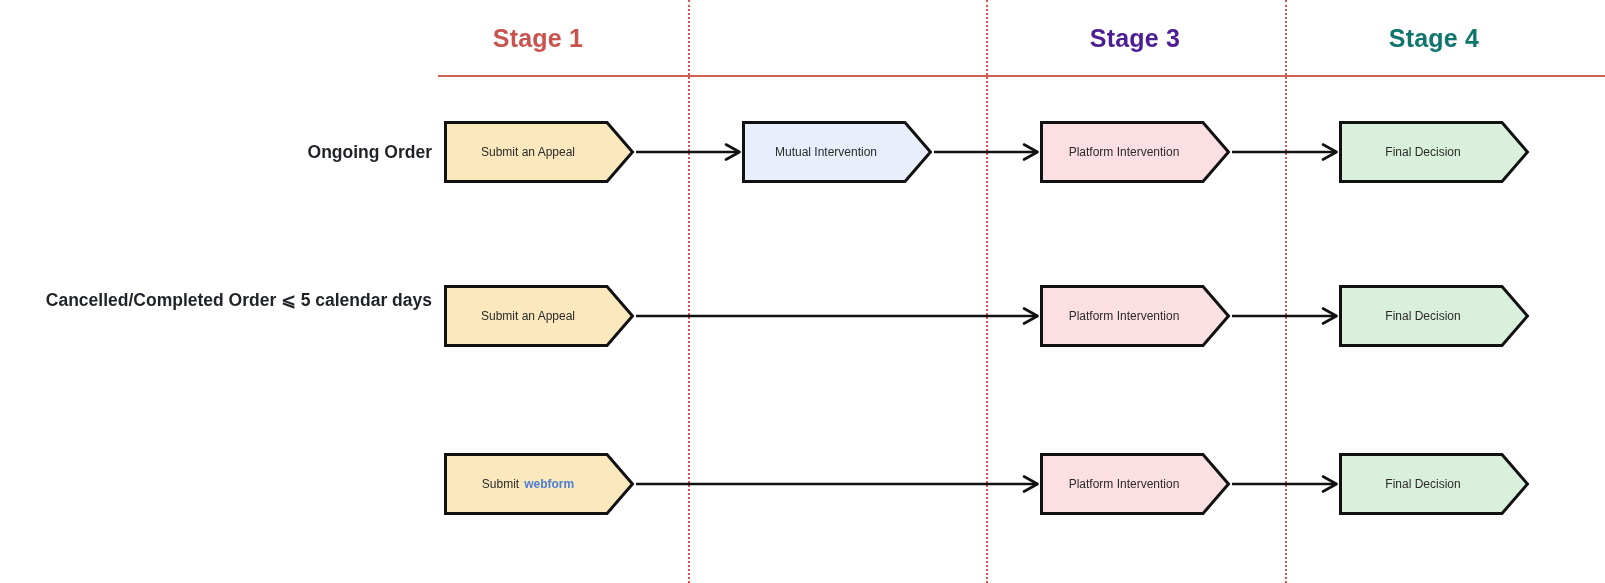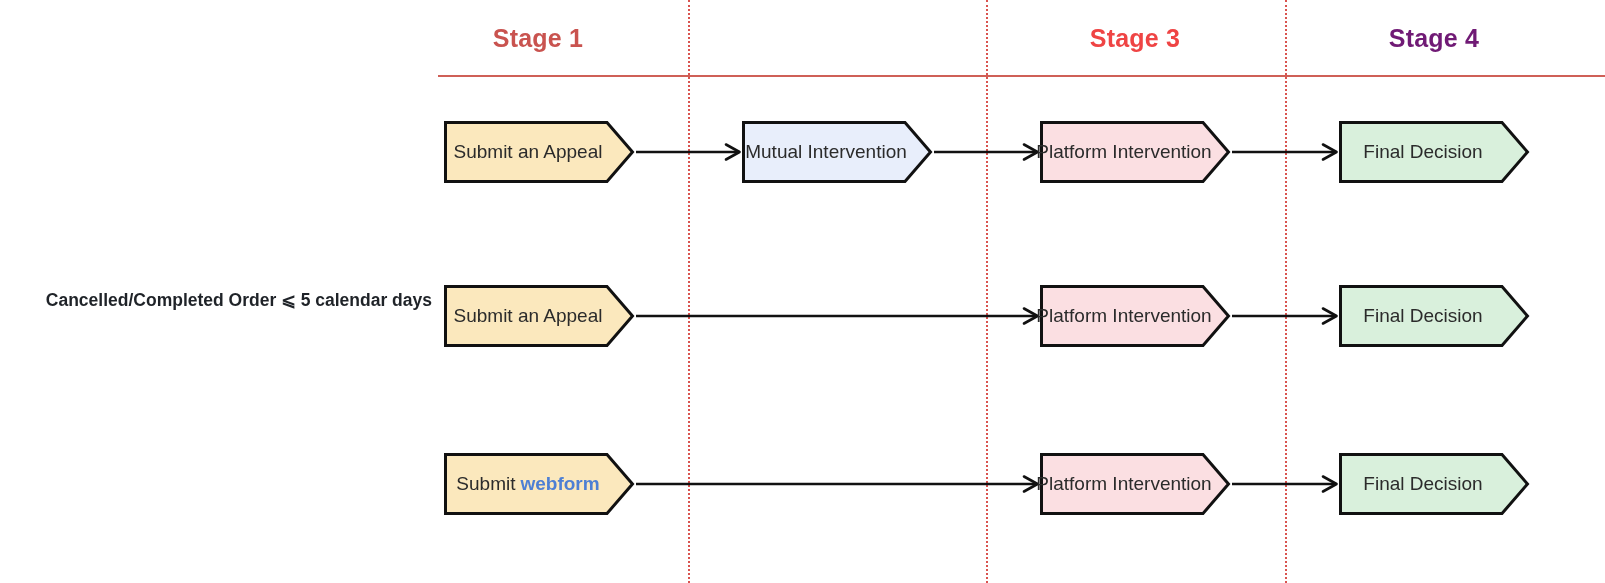--- a/index.html
+++ b/index.html
@@ -45,21 +45,21 @@
   .node{
     position:absolute;
     height:62px;
     transform:translateY(-50%);
   }
   .node svg{display:block;overflow:visible;}
   .node .node-label{
     position:absolute;left:0;top:0;
     width:100%;height:100%;
     display:flex;align-items:center;justify-content:center;
-    font-size:19px;
+    font-size:12px;
     color:#2b2b2b;
     white-space:nowrap;
     padding-right:22px;
     box-sizing:border-box;
     pointer-events:none;
     text-align:right;
   }
   .node .node-label .lnk{color:#4d7fd4;padding-left:5px;}
 
   
@@ -72,22 +72,23 @@
 </style>
 </head>
 <body>
 
 <div id="canvas">
     <div class="v-divider" style="left: 688px; border-left-color: rgb(217, 83, 79);"></div>
     <div class="v-divider" style="left: 986px; border-left-color: rgb(217, 83, 79);"></div>
     <div class="v-divider" style="left: 1285px; border-left-color: rgb(217, 83, 79);"></div>
     <div class="h-rule" style="left: 438px; top: 75px; width: 1167px; border-top-color: rgb(207, 96, 87);"></div>
     <div class="stage-head" style="left: 418px; width: 240px; top: 24px; color: rgb(201, 83, 79);">Stage 1</div>
-    <div class="stage-head" style="left: 1015px; width: 240px; top: 24px; color: #ef4444;">Stage 3</div>
-    <div class="stage-head" style="left: 1314px; width: 240px; top: 24px; color: #701a75;">Stage 4</div>
+    <div class="stage-head" style="left: 1015px; width: 240px; top: 24px; color: #4c1d95;">Stage 3</div>
+    <div class="stage-head" style="left: 1314px; width: 240px; top: 24px; color: #0f766e;">Stage 4</div>
+    <div class="row-label" style="left: 0px; width: 432px; top: 152px; color: rgb(31, 35, 40);">Ongoing Order</div>
     <div class="conn" style="left: 636px; top: 152px; width: 104px;">
       <svg width="104" height="18" viewBox="0 0 104 18">
         <line x1="0" y1="9" x2="102" y2="9" stroke="#111" stroke-width="2.6"></line>
         <polyline points="90,1.5 103.5,9 90,16.5" fill="none" stroke="#111" stroke-width="2.6" stroke-linecap="round" stroke-linejoin="round"></polyline>
       </svg>
     </div>
     <div class="conn" style="left: 934px; top: 152px; width: 104px;">
       <svg width="104" height="18" viewBox="0 0 104 18">
         <line x1="0" y1="9" x2="102" y2="9" stroke="#111" stroke-width="2.6"></line>
         <polyline points="90,1.5 103.5,9 90,16.5" fill="none" stroke="#111" stroke-width="2.6" stroke-linecap="round" stroke-linejoin="round"></polyline>

